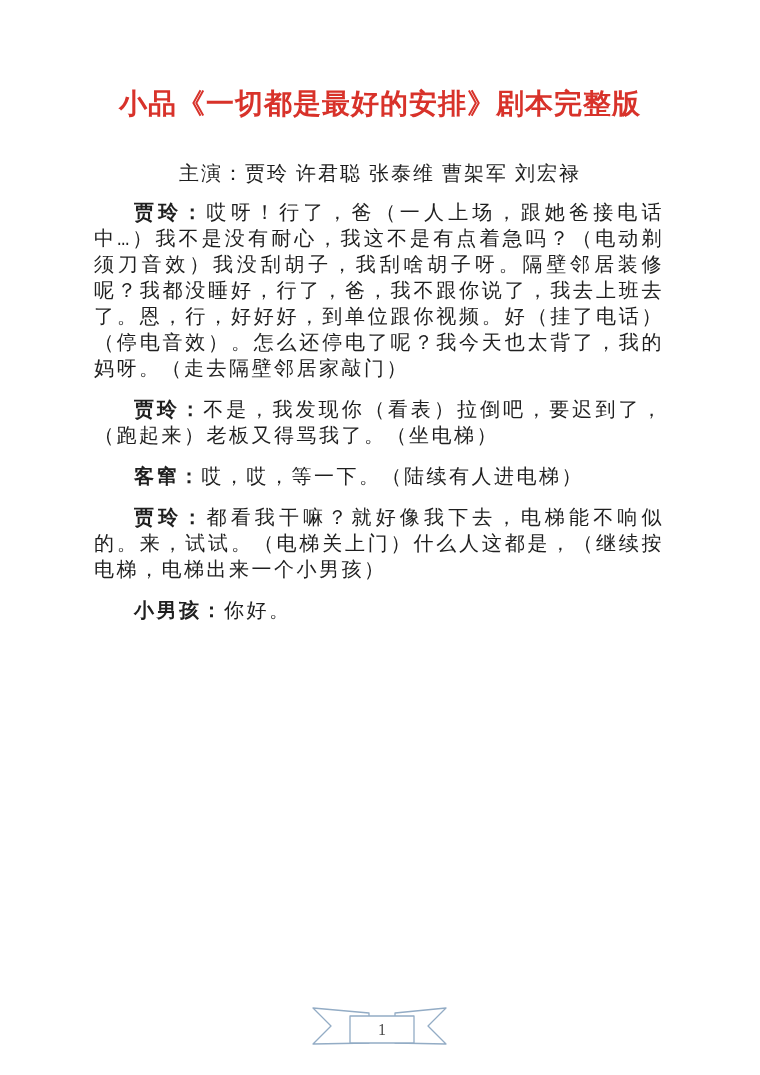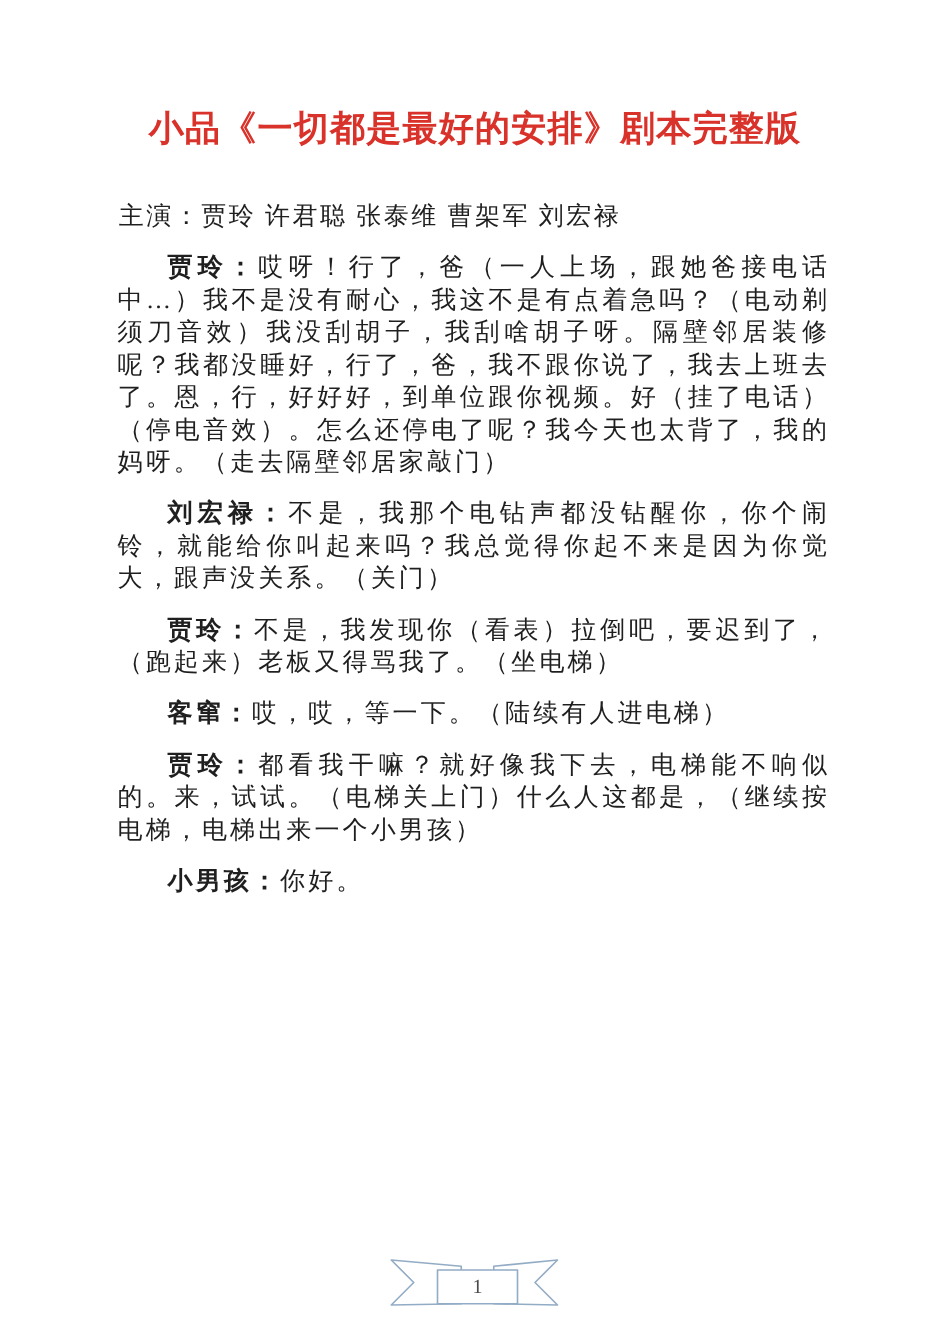--- a/index.html
+++ b/index.html
@@ -20,28 +20,30 @@
     margin: 86px 40px 0 40px;
     text-align: center;
     font-size: 28px;
     line-height: 36px;
     font-weight: bold;
     letter-spacing: 1px;
     color: var(--title-red, #d8322a);
   }
   .cast {
     margin: 38px 95px 0 95px;
+    text-align: center;
     font-size: 20px;
     line-height: 26px;
     letter-spacing: 2px;
     color: var(--body-text, #1f1f1f);
   }
   .body-text {
     margin: 0;
     padding: 0 96px 0 94px;
+    font-family: Liberation Mono, monospace;
   }
   .para {
     margin: 15px 0;
     font-size: 20px;
     line-height: 26px;
     letter-spacing: 2.5px;
     text-align: justify;
     text-indent: 2em;
     color: var(--body-text, #1f1f1f);
   }
@@ -82,21 +84,20 @@
   }
 </style>
 </head>
 <body>
 
 <div class="page">
   <h1 class="title">小品《一切都是最好的安排》剧本完整版</h1>
   <p class="cast">主演：贾玲 许君聪 张泰维 曹架军 刘宏禄</p>
   <div class="body-text">
       <p class="para"><span class="speaker">贾玲：</span>哎呀！行了，爸（一人上场，跟她爸接电话中…）我不是没有耐心，我这不是有点着急吗？（电动剃须刀音效）我没刮胡子，我刮啥胡子呀。隔壁邻居装修呢？我都没睡好，行了，爸，我不跟你说了，我去上班去了。恩，行，好好好，到单位跟你视频。好（挂了电话）（停电音效）。怎么还停电了呢？我今天也太背了，我的妈呀。（走去隔壁邻居家敲门）</p>
-      <p class="para"><span class="speaker">刘宏禄：</span>不是，我那个电钻声都没钻醒你，你个闹铃，就能给你叫起来吗？我总觉得你起不来是因为你觉大，跟声没关系。（关门）</p>
       <p class="para"><span class="speaker">贾玲：</span>不是，我发现你（看表）拉倒吧，要迟到了，（跑起来）老板又得骂我了。（坐电梯）</p>
       <p class="para"><span class="speaker">客窜：</span>哎，哎，等一下。（陆续有人进电梯）</p>
       <p class="para"><span class="speaker">贾玲：</span>都看我干嘛？就好像我下去，电梯能不响似的。来，试试。（电梯关上门）什么人这都是，（继续按电梯，电梯出来一个小男孩）</p>
       <p class="para"><span class="speaker">小男孩：</span>你好。</p>
     </div>
 
   <div class="ribbon">
     <svg viewBox="0 0 140 44" aria-hidden="true">
       <path class="tail" d="M3,4 L59,9 L59,39 L3,40 L21,22 Z"></path>
       <path class="tail" d="M136,4 L85,9 L85,39 L136,40 L118,22 Z"></path>

